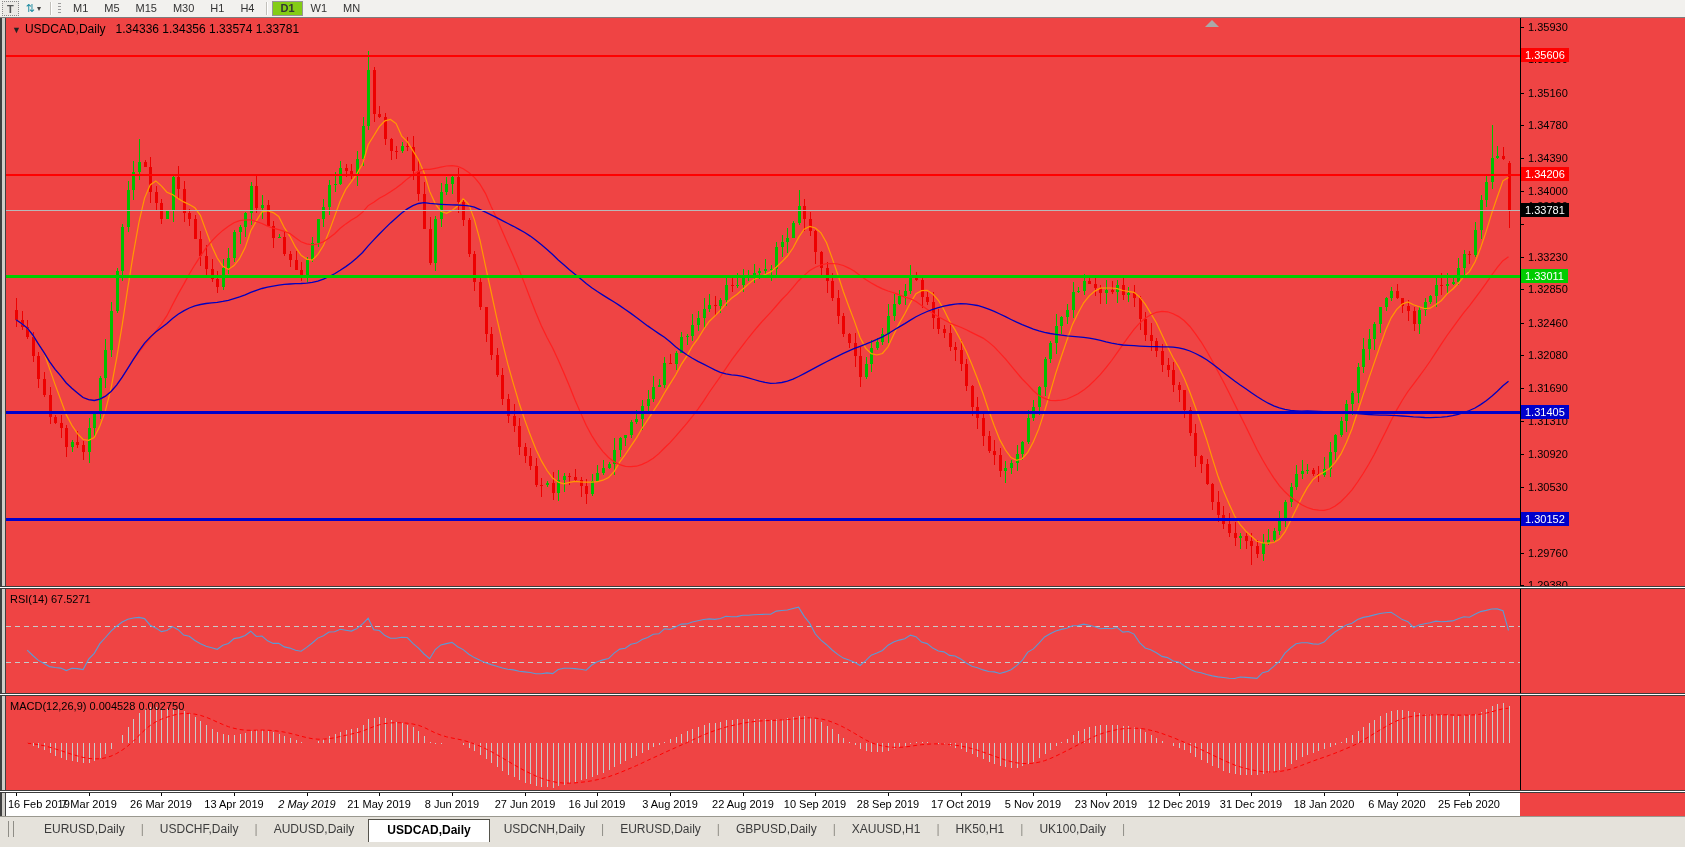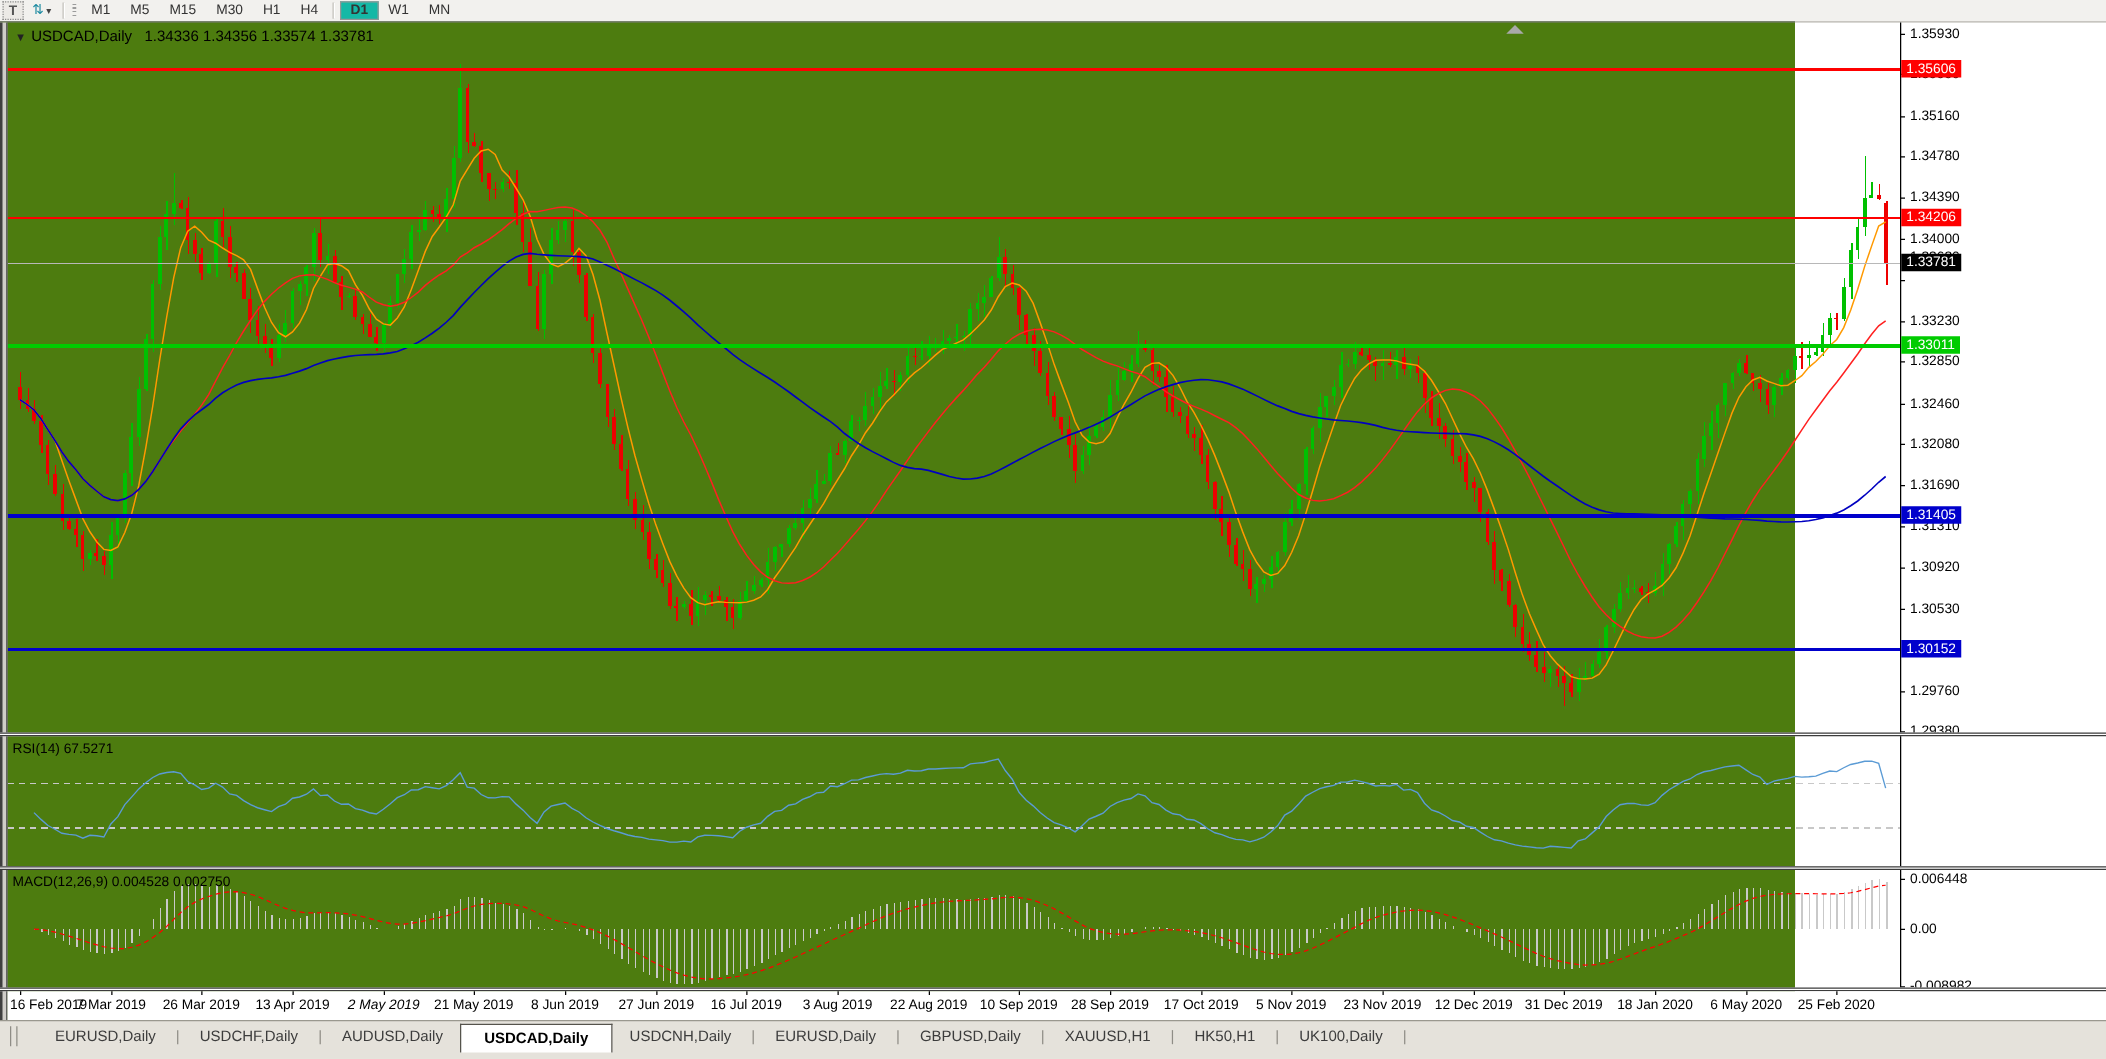--- a/index.html
+++ b/index.html
@@ -12,24 +12,24 @@
            border-bottom:1px solid #b9b7b1;display:flex;align-items:center;font-size:11px;color:#3a3a3a;}
   .tool-btn{display:flex;align-items:center;height:15px;padding:0 5px;margin-left:2px;cursor:default;}
   .t-btn{border:1px dotted #8a8a8a;background:#eceae6;font-weight:bold;color:#555;height:13px;padding:0 4px;}
   .arr{color:#1b8aa0;font-size:11px;line-height:11px;}
   .caret{font-size:8px;color:#444;margin-left:2px;}
   .vsep{width:1px;height:13px;background:#c2c0ba;margin:0 4px;border-right:1px solid #fff;}
   .grip{width:3px;height:12px;margin:0 4px 0 2px;
         background:repeating-linear-gradient(to bottom,#9b9b9b 0 1px,transparent 1px 3px);}
   .tf-group{display:flex;align-items:center;}
   .tbtn{padding:12px 8px;height:15px;line-height:15px;color:#333;}
-  .tbtn.active{background:#14b8a6;border:1px solid #969696;height:13px;line-height:13px;padding:0 7px;font-weight:bold;}
+  .tbtn.active{background:#84cc16;border:1px solid #969696;height:13px;line-height:13px;padding:0 7px;font-weight:bold;}
 
   
-  .chart-window{position:absolute;top:17px;left:0;width:1436px;height:799px;background:#4d7c0f;
+  .chart-window{position:absolute;top:17px;left:0;width:1685px;height:799px;background:#ef4444;
                 border-top:1px solid #7d7d7d;}
   .left-frame{position:absolute;top:0;left:0;width:6px;height:799px;background:#cfcdc8;
               border-left:2px solid #3f3f3f;border-right:1px solid #3f3f3f;box-sizing:border-box;}
   .panel{position:absolute;left:6px;width:1514px;}
   .panel svg{display:block;border-right:1px solid #000;}
   .hsep{position:absolute;left:0;width:1685px;height:3px;background:#fff;
         border-top:1px solid #3c3c3c;border-bottom:1px solid #3c3c3c;box-sizing:border-box;}
   .chart-title{position:absolute;top:4px;left:6px;font-size:12px;color:#000;white-space:nowrap;z-index:5;}
   .chart-title .sym{margin-right:10px;}
   .collapse{font-size:9px;margin-right:4px;color:#222;}
@@ -968,28 +968,20 @@
             <line x1="1475.5" y1="47" x2="1475.5" y2="15.518579736442028" stroke="#c9c9c9" stroke-width="1"></line>
             <line x1="1480.5" y1="47" x2="1480.5" y2="13.01283366789685" stroke="#c9c9c9" stroke-width="1"></line>
             <line x1="1486.5" y1="47" x2="1486.5" y2="10.070344254775854" stroke="#c9c9c9" stroke-width="1"></line>
             <line x1="1491.5" y1="47" x2="1491.5" y2="8.04330019382072" stroke="#c9c9c9" stroke-width="1"></line>
             <line x1="1497.5" y1="47" x2="1497.5" y2="7.0938820364888215" stroke="#c9c9c9" stroke-width="1"></line>
             <line x1="1503.5" y1="47" x2="1503.5" y2="9.758781414828157" stroke="#c9c9c9" stroke-width="1"></line>
           </g>
           <polyline points="21.18,47.3 26.77,47.7 32.36,48.6 37.95,49.7 43.54,51.2 49.129999999999995,52.9 54.72,54.6 60.31,56.5 65.9,58.3 71.49,59.9 77.08,61.4 82.67,62.4 88.25999999999999,62.9 93.85,62.8 99.44,61.8 105.03,60.1 110.62,57.5 116.21,54.1 121.8,50.0 127.39,45.1 132.98,39.5 138.57,34.1 144.16,29.5 149.75,25.9 155.34,23.2 160.93,21.2 166.51999999999998,19.4 172.10999999999999,18.1 177.7,17.5 183.29,17.4 188.88,18.1 194.47,19.4 200.06,21.2 205.65,23.5 211.24,26.1 216.82999999999998,28.5 222.42,30.7 228.01,32.3 233.6,33.5 239.19,34.2 244.78,34.3 250.37,34.2 255.95999999999998,34.1 261.54999999999995,34.2 267.14,34.6 272.73,35.2 278.32,36.1 283.90999999999997,37.3 289.5,38.7 295.09,40.2 300.68,41.6 306.27,42.7 311.86,43.2 317.45,43.2 323.03999999999996,42.6 328.63,41.8 334.21999999999997,40.5 339.81,39.3 345.4,38.0 350.99,36.7 356.58,35.1 362.17,32.8 367.76,30.6 373.34999999999997,28.8 378.94,27.5 384.53,26.9 390.12,26.7 395.71,26.8 401.3,27.2 406.89,28.0 412.48,29.3 418.07,31.4 423.65999999999997,34.2 429.25,36.9 434.84,39.1 440.43,40.8 446.02,42.0 451.61,43.1 457.2,44.3 462.78999999999996,46.0 468.38,47.9 473.96999999999997,50.1 479.56,52.7 485.15,55.6 490.74,58.7 496.33,61.9 501.91999999999996,65.2 507.51,68.5 513.0999999999999,71.7 518.69,74.7 524.28,77.4 529.87,80.0 535.46,82.3 541.05,84.1 546.64,85.6 552.23,86.6 557.8199999999999,87.1 563.41,87.1 569,86.9 574.59,86.3 580.18,85.7 585.77,84.8 591.36,83.7 596.9499999999999,82.3 602.54,80.7 608.13,78.8 613.72,76.7 619.31,74.4 624.9,72.0 630.49,69.6 636.0799999999999,67.0 641.67,64.4 647.26,61.8 652.85,59.3 658.4399999999999,56.6 664.03,54.1 669.62,51.6 675.21,49.1 680.8,46.7 686.39,44.0 691.98,41.4 697.5699999999999,38.9 703.16,36.6 708.75,34.6 714.34,32.8 719.93,31.1 725.52,29.7 731.11,28.4 736.6999999999999,27.3 742.29,26.3 747.88,25.6 753.47,25.0 759.06,24.7 764.65,24.5 770.24,24.2 775.8299999999999,23.9 781.42,23.5 787.01,23.1 792.6,22.5 798.1899999999999,22.0 803.78,21.8 809.37,22.1 814.96,22.9 820.55,24.2 826.14,26.1 831.73,28.4 837.3199999999999,31.1 842.91,34.1 848.5,37.3 854.09,40.7 859.68,43.9 865.27,46.7 870.86,48.6 876.4499999999999,50.0 882.04,50.9 887.63,51.3 893.22,51.3 898.81,51.0 904.4,50.3 909.99,49.4 915.5799999999999,48.7 921.17,48.2 926.76,47.9 932.35,47.9 937.9399999999999,48.1 943.53,48.6 949.12,49.2 954.7099999999999,50.0 960.3,51.2 965.89,52.6 971.48,54.2 977.0699999999999,56.1 982.66,58.1 988.25,60.1 993.8399999999999,62.1 999.43,64.0 1005.02,65.6 1010.61,66.8 1016.1999999999999,67.5 1021.79,67.6 1027.38,67.2 1032.97,66.2 1038.56,64.7 1044.1499999999999,62.6 1049.74,60.1 1055.33,57.4 1060.92,54.6 1066.51,51.7 1072.1,48.8 1077.69,45.9 1083.28,42.9 1088.87,40.2 1094.46,38.0 1100.05,36.2 1105.6399999999999,34.8 1111.23,33.6 1116.82,32.8 1122.41,32.3 1128,32.1 1133.59,32.4 1139.18,33.1 1144.77,34.3 1150.36,35.7 1155.95,37.5 1161.54,39.5 1167.1299999999999,41.6 1172.72,43.9 1178.31,46.3 1183.8999999999999,48.6 1189.49,51.1 1195.08,53.6 1200.67,56.2 1206.26,58.9 1211.85,61.6 1217.44,64.2 1223.03,66.7 1228.62,69.0 1234.21,70.9 1239.8,72.5 1245.3899999999999,73.8 1250.98,74.9 1256.57,75.6 1262.1599999999999,76.0 1267.75,75.9 1273.34,75.5 1278.93,74.6 1284.52,73.2 1290.11,71.4 1295.7,69.3 1301.29,67.2 1306.8799999999999,65.1 1312.47,63.1 1318.06,61.2 1323.6499999999999,59.2 1329.24,57.1 1334.83,54.9 1340.42,52.5 1346.01,50.1 1351.6,47.5 1357.19,44.2 1362.78,40.8 1368.37,37.4 1373.96,34.0 1379.55,30.7 1385.1399999999999,27.6 1390.73,24.9 1396.32,22.7 1401.9099999999999,21.1 1407.5,20.2 1413.09,19.6 1418.68,19.2 1424.27,19.0 1429.86,18.8 1435.45,18.8 1441.04,18.8 1446.6299999999999,19.0 1452.22,19.1 1457.81,19.1 1463.3999999999999,19.1 1468.99,18.8 1474.58,18.2 1480.17,17.1 1485.76,15.7 1491.35,14.2 1496.94,12.8 1502.53,12.2 " fill="none" stroke="#ff0000" stroke-width="1" stroke-dasharray="4,3"></polyline>
         </svg>
     </div>
-    <div class="axis" id="axis-macd" style="top:678px;height:94px;">
-        <div class="axis-tick" style="top: 7px;"></div>
-        <div class="axis-label" style="top: 0px;">0.006448</div>
-        <div class="axis-tick" style="top: 47px;"></div>
-        <div class="axis-label" style="top: 40px;">0.00</div>
-        <div class="axis-tick" style="top: 93px;"></div>
-        <div class="axis-label" style="top: 86px;">-0.008982</div>
-      </div>
 
     <div class="hsep" style="top:772px;"></div>
 
     <div class="dates" id="date-row" style="top:775px;">
         <div class="date-tick" style="left: 10px;"></div>
         <div class="date-label" style="left: 10px; text-align: left; margin-left: -8px;">16 Feb 2019</div>
         <div class="date-tick" style="left: 83px;"></div>
         <div class="date-label" style="left: 83px;">7 Mar 2019</div>
         <div class="date-tick" style="left: 155px;"></div>
         <div class="date-label" style="left: 155px;">26 Mar 2019</div>

